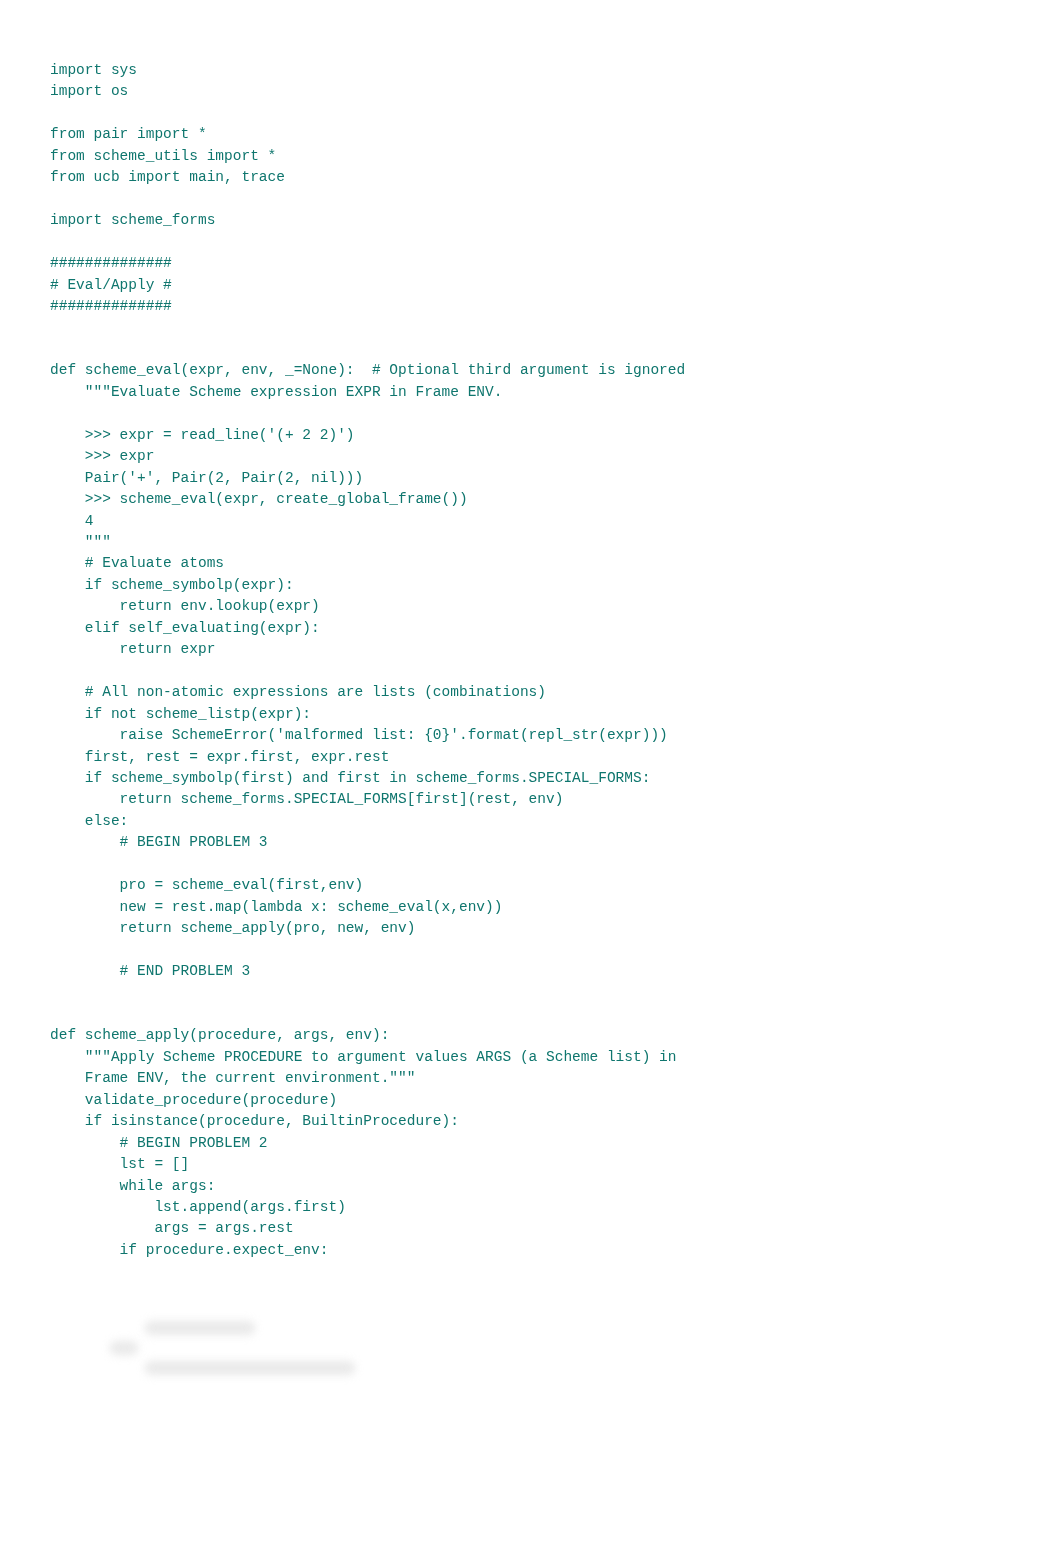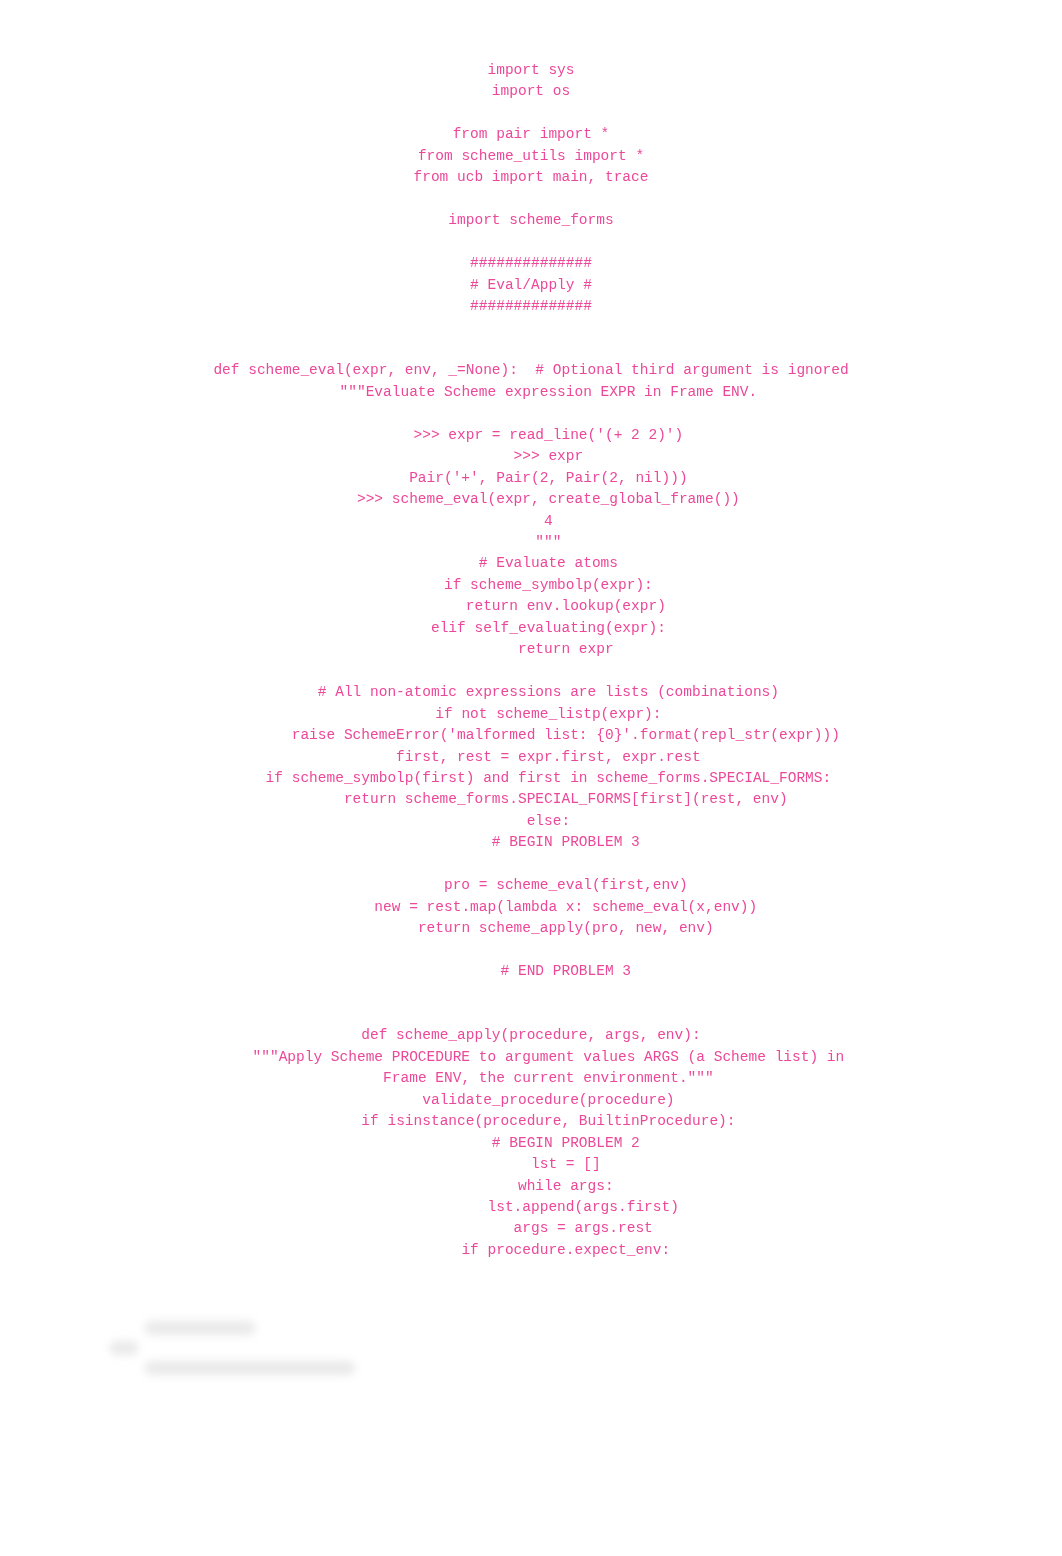--- a/index.html
+++ b/index.html
@@ -6,23 +6,22 @@
     margin: 0;
     padding: 0;
     background: #ffffff;
     width: 1062px;
   }
   .page {
     padding: 60px 50px 50px 50px;
     font-family: "Courier New", Courier, monospace;
     font-size: 14.5px;
     line-height: 1.48;
-    color: #ec4899;
+    color: #0f766e;
     white-space: pre;
-    text-align: center;
   }
   .blur-area {
     padding-left: 50px;
     padding-bottom: 400px;
   }
   .blur-line {
     display: block;
     background: #e4e4e4;
     border-radius: 6px;
     margin-top: 10px;

